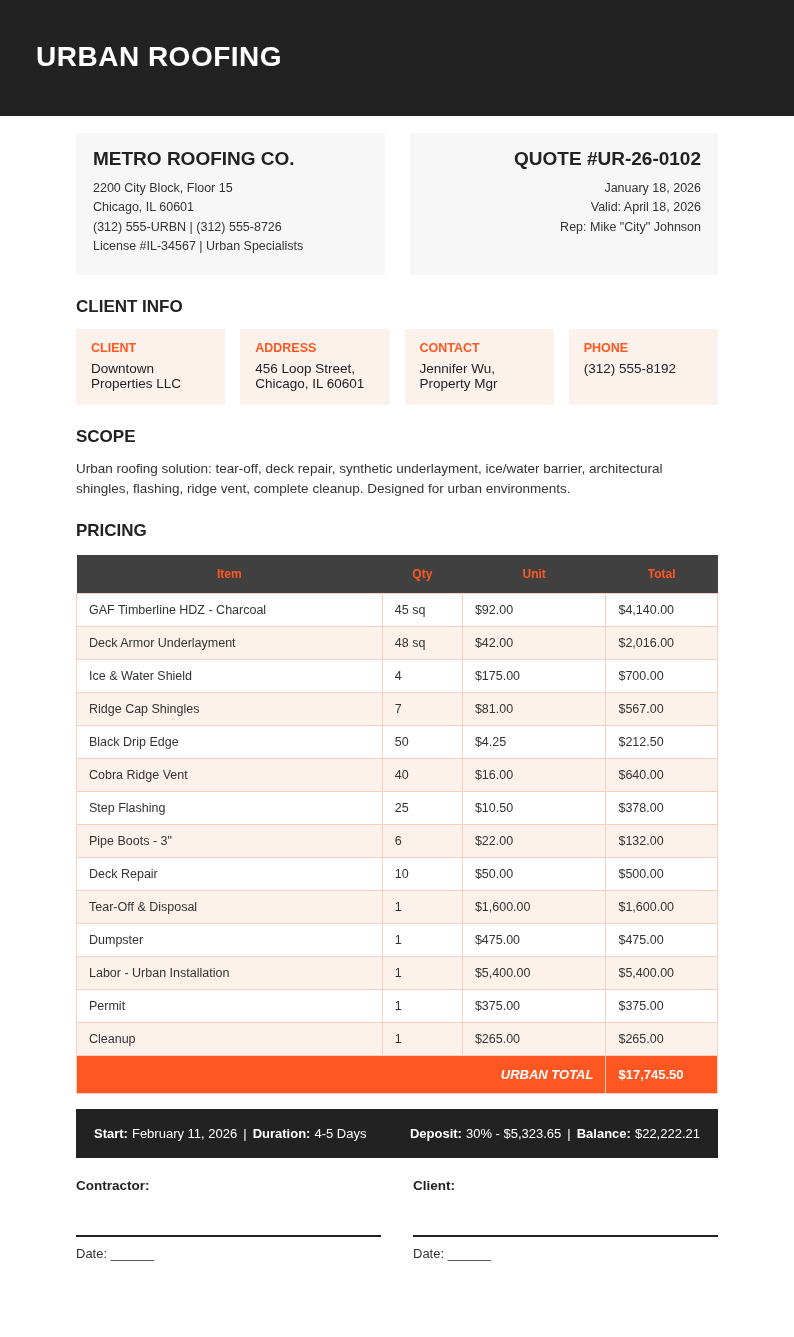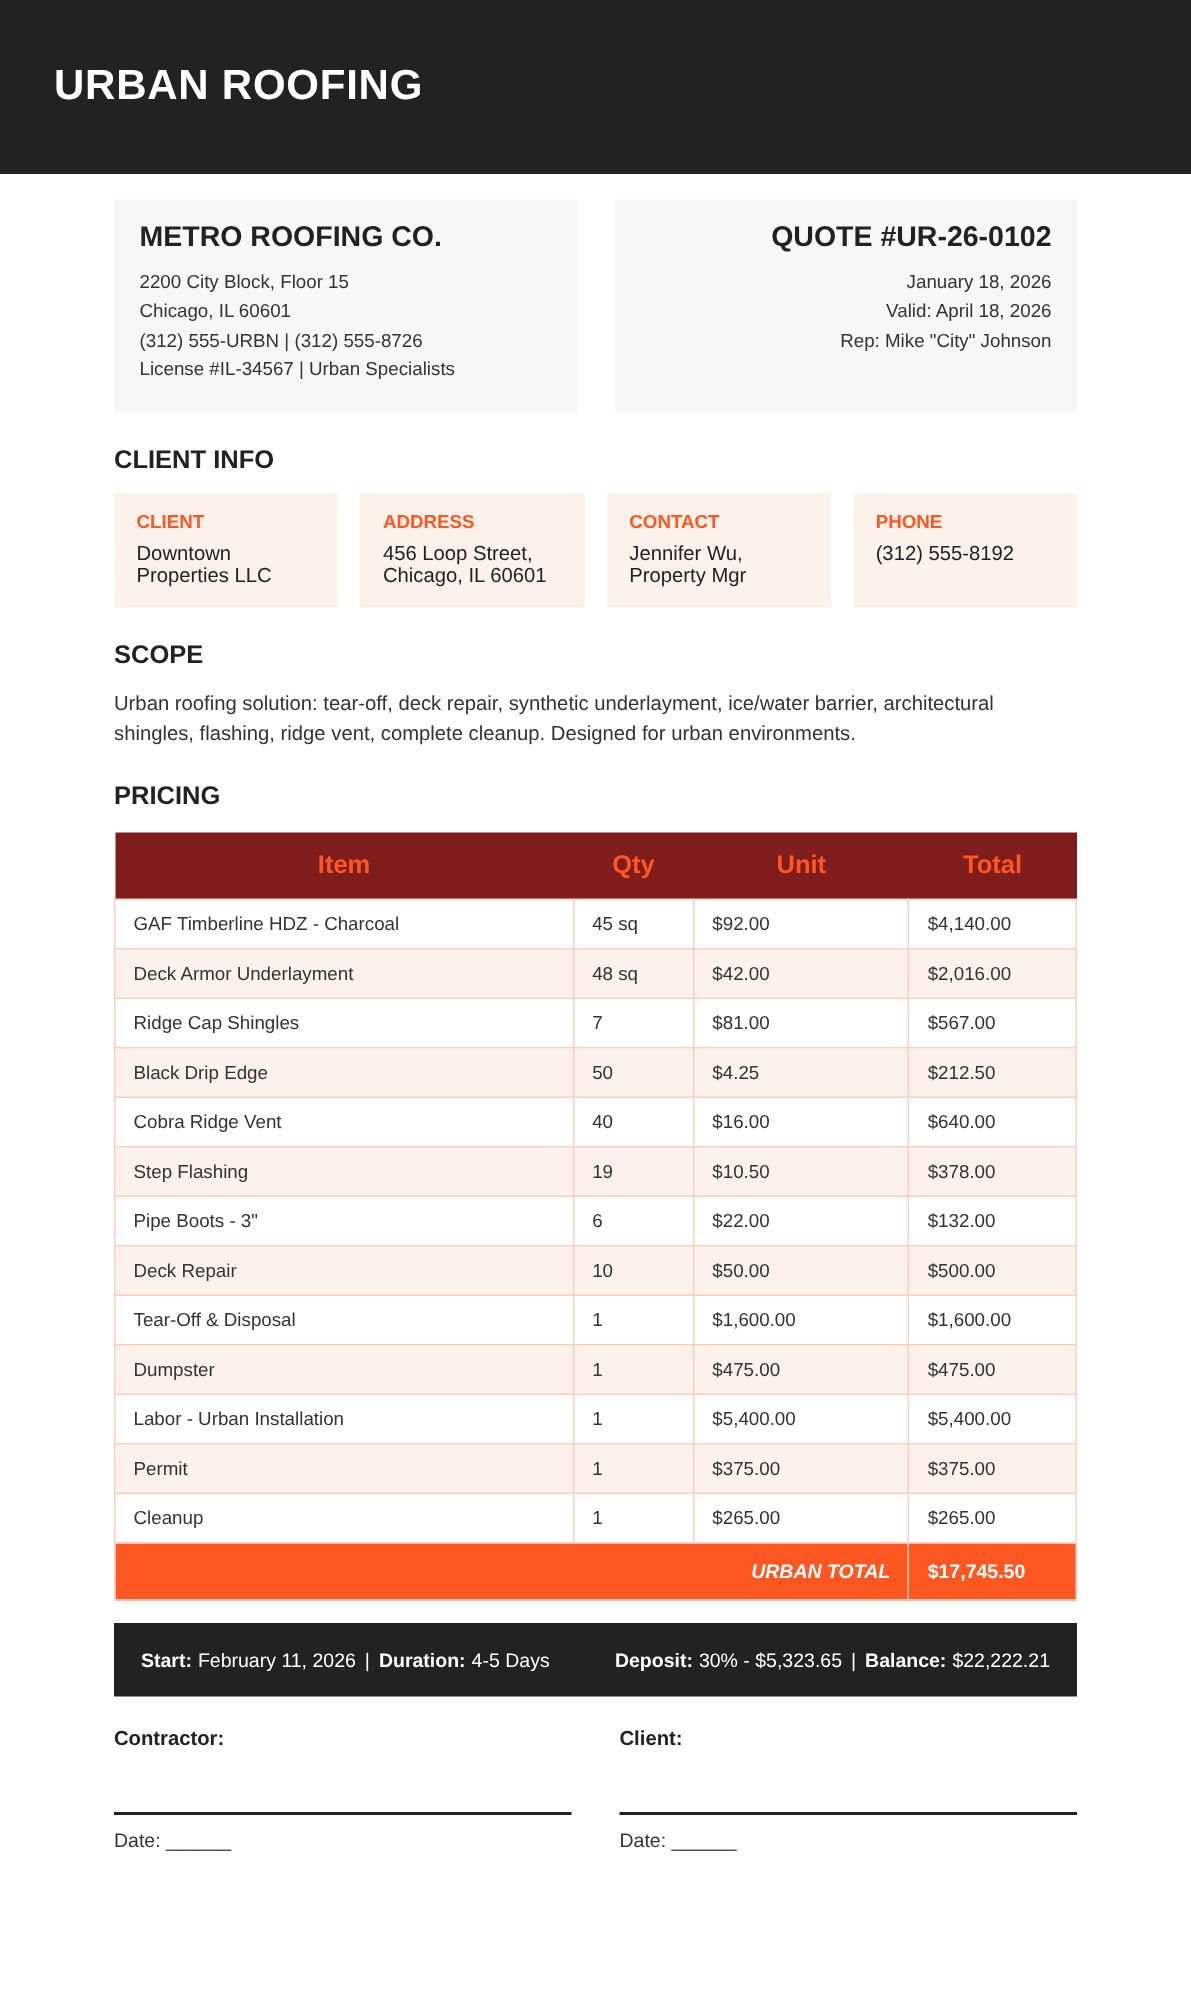--- a/index.html
+++ b/index.html
@@ -51,23 +51,23 @@
   
   .scope-text { margin: 0; font-size: 13.5px; line-height: 1.5; color: #333333; }
 
   
   table.pricing { width: 100%; border-collapse: collapse; margin-top: 14px; }
   table.pricing col.c-item  { width: 47.7%; }
   table.pricing col.c-qty   { width: 12.5%; }
   table.pricing col.c-unit  { width: 22.4%; }
   table.pricing col.c-total { width: 17.4%; }
   table.pricing thead th {
-    background: #7f1d1d;
+    background: #404040;
     color: #ff5722;
-    font-size: 17px;
+    font-size: 12px;
     font-weight: bold;
     text-align: center;
     padding: 12px 8px;
     border: none;
   }
   table.pricing tbody td {
     border: 1px solid #f9cfc0;
     font-size: 12.5px;
     color: #333333;
     padding: 9px 12px;
@@ -177,40 +177,46 @@
           <td>$92.00</td>
           <td>$4,140.00</td>
         </tr>
         <tr>
           <td>Deck Armor Underlayment</td>
           <td>48 sq</td>
           <td>$42.00</td>
           <td>$2,016.00</td>
         </tr>
         <tr>
+          <td>Ice &amp; Water Shield</td>
+          <td>4</td>
+          <td>$175.00</td>
+          <td>$700.00</td>
+        </tr>
+        <tr>
           <td>Ridge Cap Shingles</td>
           <td>7</td>
           <td>$81.00</td>
           <td>$567.00</td>
         </tr>
         <tr>
           <td>Black Drip Edge</td>
           <td>50</td>
           <td>$4.25</td>
           <td>$212.50</td>
         </tr>
         <tr>
           <td>Cobra Ridge Vent</td>
           <td>40</td>
           <td>$16.00</td>
           <td>$640.00</td>
         </tr>
         <tr>
           <td>Step Flashing</td>
-          <td>19</td>
+          <td>25</td>
           <td>$10.50</td>
           <td>$378.00</td>
         </tr>
         <tr>
           <td>Pipe Boots - 3"</td>
           <td>6</td>
           <td>$22.00</td>
           <td>$132.00</td>
         </tr>
         <tr>

